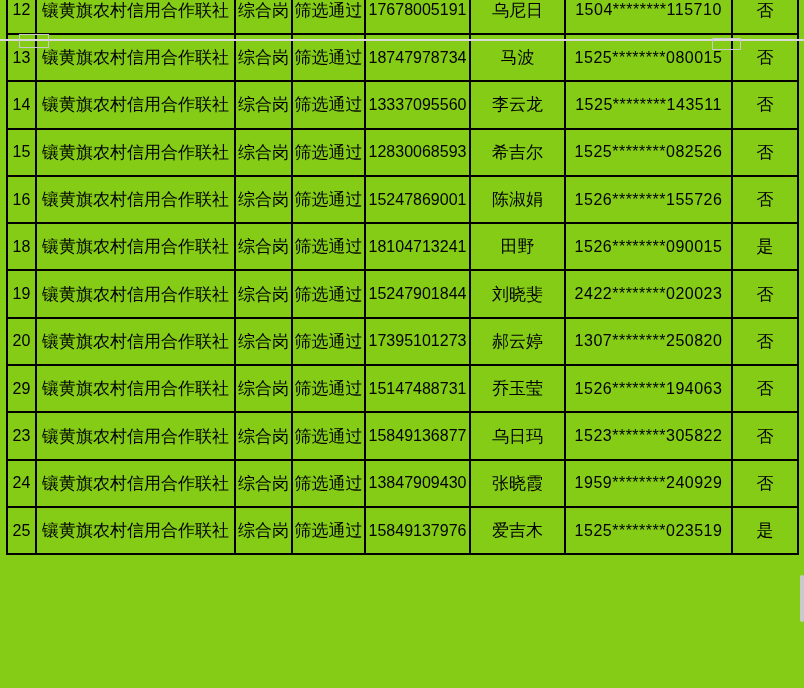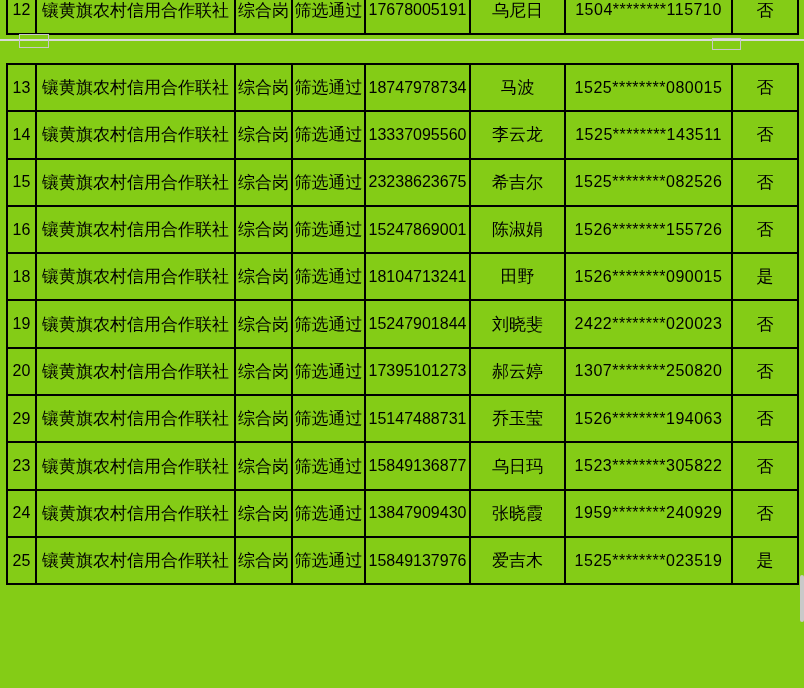--- a/index.html
+++ b/index.html
@@ -31,21 +31,21 @@
     border: 2px solid #000000;
     text-align: center;
     vertical-align: middle;
     padding: 0;
     color: #000000;
     overflow: hidden;
     white-space: nowrap;
   }
   #seg1 { top: -15px; }
   #seg1 tr { height: 48px; }
-  #seg2 { top: 63px; }
+  #seg2 { top: 33px; }
   #seg2 tr { height: 47.3px; }
 
   td.c-num {
     font-family: "Liberation Sans", "DejaVu Sans", sans-serif;
     font-size: 16px;
   }
   td.c-org, td.c-post, td.c-status, td.c-name, td.c-flag {
     font-family: "Liberation Serif", "DejaVu Serif", serif;
     font-size: 17px;
   }
@@ -148,21 +148,21 @@
     <td class="c-phone">13337095560</td>
     <td class="c-name">李云龙</td>
     <td class="c-id">1525********143511</td>
     <td class="c-flag">否</td>
   </tr>
         <tr>
     <td class="c-num">15</td>
     <td class="c-org">镶黄旗农村信用合作联社</td>
     <td class="c-post">综合岗</td>
     <td class="c-status">筛选通过</td>
-    <td class="c-phone">23238623675</td>
+    <td class="c-phone">12830068593</td>
     <td class="c-name">希吉尔</td>
     <td class="c-id">1525********082526</td>
     <td class="c-flag">否</td>
   </tr>
         <tr>
     <td class="c-num">16</td>
     <td class="c-org">镶黄旗农村信用合作联社</td>
     <td class="c-post">综合岗</td>
     <td class="c-status">筛选通过</td>
     <td class="c-phone">15247869001</td>

